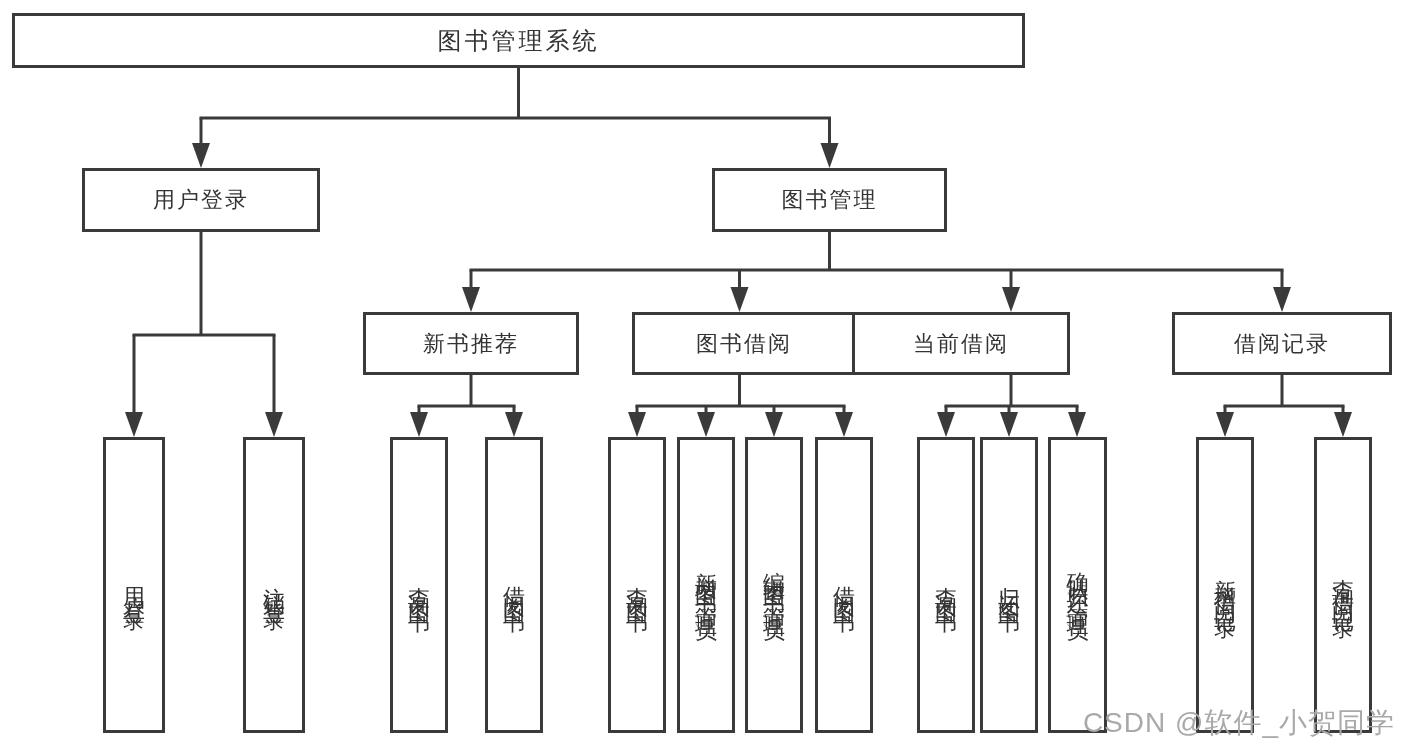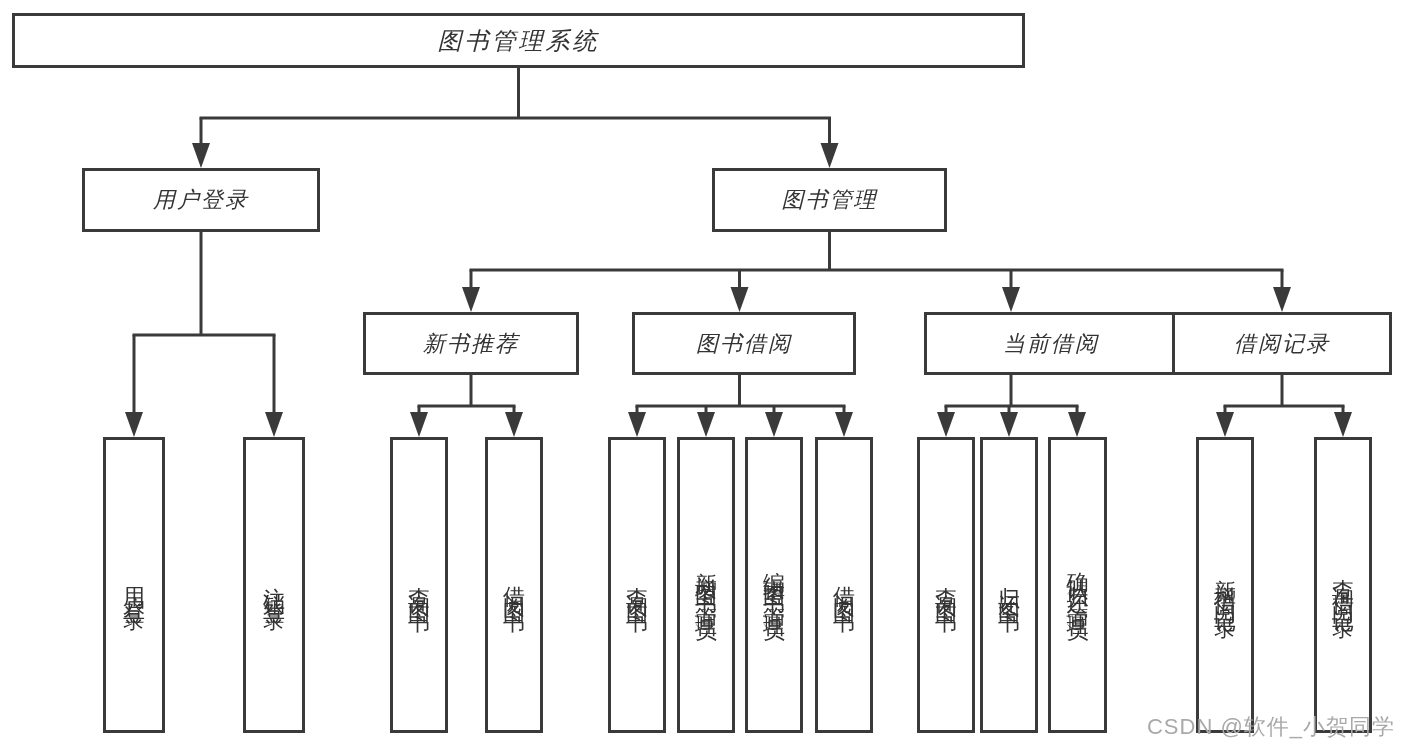--- a/index.html
+++ b/index.html
@@ -29,40 +29,39 @@
     background: #ffffff;
     display: flex;
     align-items: center;
     justify-content: center;
     color: #333333;
   }
   .h-node {
     font-size: 22px;
     letter-spacing: 2px;
     white-space: nowrap;
-    font-style: italic;
   }
   .root-node {
     font-size: 24px;
     letter-spacing: 3px;
   }
   .v-node span {
     writing-mode: vertical-rl;
     font-size: 22px;
     letter-spacing: 8px;
     line-height: 1;
   }
   .v-node.tight span {
     letter-spacing: 7px;
   }
   #watermark {
     position: absolute;
     right: 10px;
     bottom: 5px;
-    font-size: 22px;
+    font-size: 28px;
     letter-spacing: 1px;
     color: #a9a9a9;
     white-space: nowrap;
     z-index: 5;
   }
 </style>
 </head>
 <body>
 
 <div id="canvas">
@@ -122,21 +121,21 @@
       <polygon points="1334,412 1352,412 1343,437" fill="#3a3a3a"></polygon>
     </svg>
 
   <div class="node h-node root-node" style="left:12px; top:13px; width:1013px; height:55px;">图书管理系统</div>
 
   <div class="node h-node" style="left:82px; top:168px; width:238px; height:64px;">用户登录</div>
   <div class="node h-node" style="left:363px; top:312px; width:216px; height:63px;">新书推荐</div>
 
   <div class="node h-node" style="left:712px; top:168px; width:235px; height:64px;">图书管理</div>
   <div class="node h-node" style="left:632px; top:312px; width:224px; height:63px;">图书借阅</div>
-  <div class="node h-node" style="left:924px; top:312px; width:254px; height:63px;">当前借阅</div>
+  <div class="node h-node" style="left:852px; top:312px; width:218px; height:63px;">当前借阅</div>
   <div class="node h-node" style="left:1172px; top:312px; width:220px; height:63px;">借阅记录</div>
 
   <div class="node v-node" style="left:103px; top:437px; width:62px; height:296px;">
     <span>用户登录</span>
   </div>
   <div class="node v-node" style="left:243px; top:437px; width:62px; height:296px;">
     <span>注销登录</span>
   </div>
 
   <div class="node v-node" style="left:390px; top:437px; width:58px; height:296px;">

